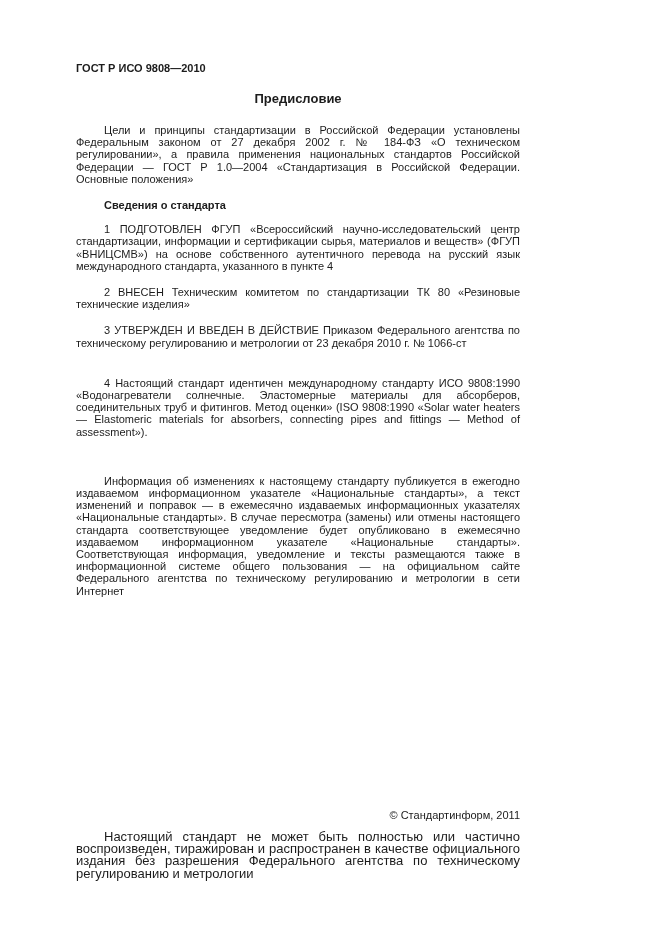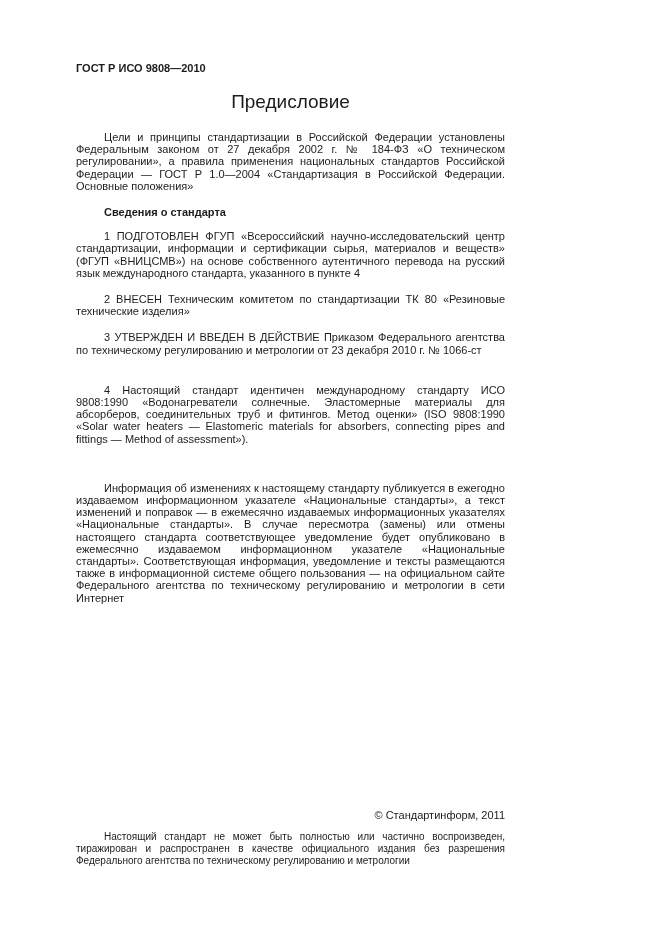--- a/index.html
+++ b/index.html
@@ -8,36 +8,37 @@
     background: #ffffff;
   }
   .page {
     position: relative;
     width: 579px;
     height: 936px;
     background: #ffffff;
     font-family: "Liberation Sans", sans-serif;
     color: #1c1c1c;
     overflow: hidden;
+    padding-left: 15px;
   }
   .content {
     position: absolute;
     left: 76px;
     right: 74px;
     top: 62px;
   }
   .doc-code {
     font-size: 11px;
     font-weight: bold;
     margin: 0 0 17px 0;
     text-align: left;
   }
   .title {
-    font-size: 19px;
-    font-weight: normal;
+    font-size: 13px;
+    font-weight: bold;
     text-align: center;
     margin: 0 0 18px 0;
   }
   p.para {
     font-size: 11px;
     line-height: 12.2px;
     text-align: justify;
     margin: 0 0 14px 0;
     text-indent: 28px;
   }
@@ -57,21 +58,21 @@
     left: 76px;
     right: 74px;
     top: 801px;
   }
   .copyright {
     font-size: 11px;
     text-align: right;
     margin: 8px 0 10px 0;
   }
   p.restriction {
-    font-size: 10px;
+    font-size: 13px;
     line-height: 12.2px;
     text-align: justify;
     text-indent: 28px;
     margin: 0 0 12px 0;
   }
   .page-number {
     font-size: 11px;
     text-align: left;
     margin: 0;
   }

